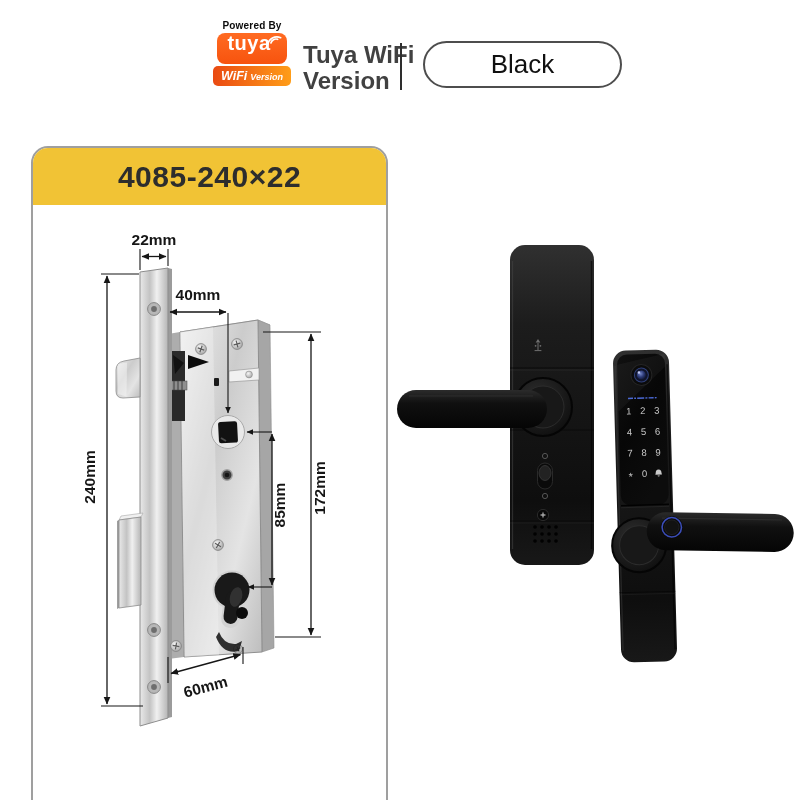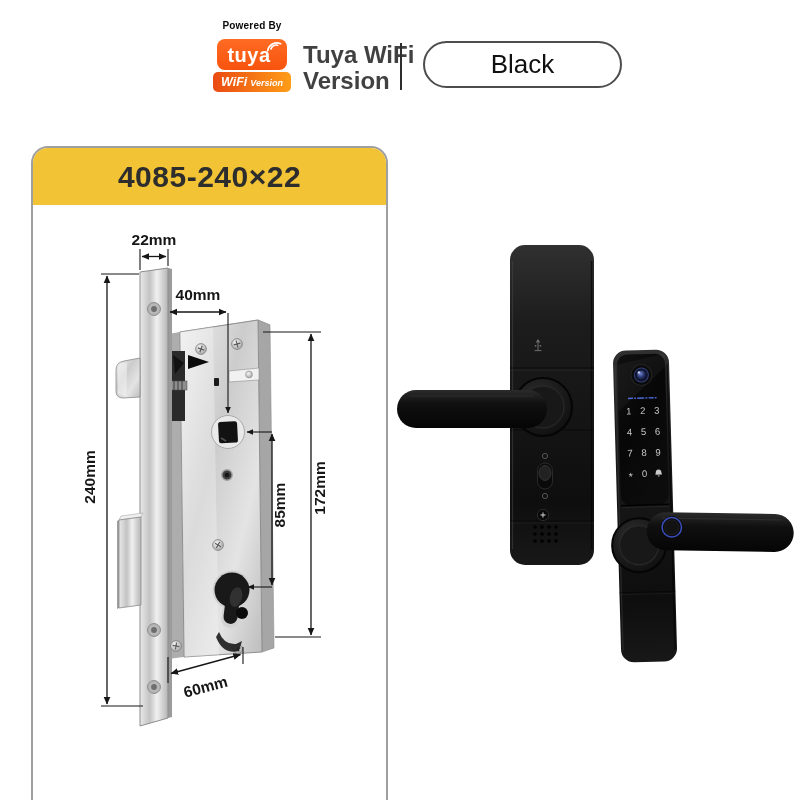--- a/index.html
+++ b/index.html
@@ -2,23 +2,23 @@
 <html><head>
 <meta charset="utf-8">
 <style>
   html,body{margin:0;padding:0;background:#fff;}
   .stage{position:relative;width:800px;height:800px;background:#fff;overflow:hidden;
          font-family:"Liberation Sans",sans-serif;}
 
   
   .logo{position:absolute;left:212px;top:20px;width:80px;text-align:center;}
   .powered{font-size:10px;font-weight:700;color:#0a0a0a;letter-spacing:.2px;}
-  .logo-box{position:relative;margin:8px auto 0;width:70px;height:31px;
+  .logo-box{position:relative;margin:2px auto 0;width:70px;height:31px;
             background:linear-gradient(180deg,#ff6b22,#f7530e);border-radius:8px;
-            display:flex;align-items:center;justify-content:center;}
+            display:flex;align-items:flex-start;justify-content:center;}
   .logo-brand{color:#fff;font-weight:700;font-size:20px;letter-spacing:.5px;line-height:1;margin-left:-6px;}
   .wifi-arcs{position:absolute;right:5px;top:2px;}
   .logo-strip{margin:2px auto 0;width:78px;height:20px;border-radius:5px;
               background:linear-gradient(90deg,#ea4a12,#ff9d18);
               display:flex;align-items:baseline;justify-content:center;gap:3px;}
   .strip-bold{color:#fff;font-style:italic;font-weight:700;font-size:12.5px;line-height:20px;}
   .strip-rest{color:#fff;font-style:italic;font-weight:700;font-size:9px;}
   .title{position:absolute;left:303px;top:42px;font-size:24px;font-weight:700;color:#414141;line-height:26px;}
   .divider{position:absolute;left:400px;top:43px;width:2px;height:47px;background:#2e2e2e;}
   .variant-pill{position:absolute;left:423px;top:41px;width:199px;height:47px;box-sizing:border-box;

